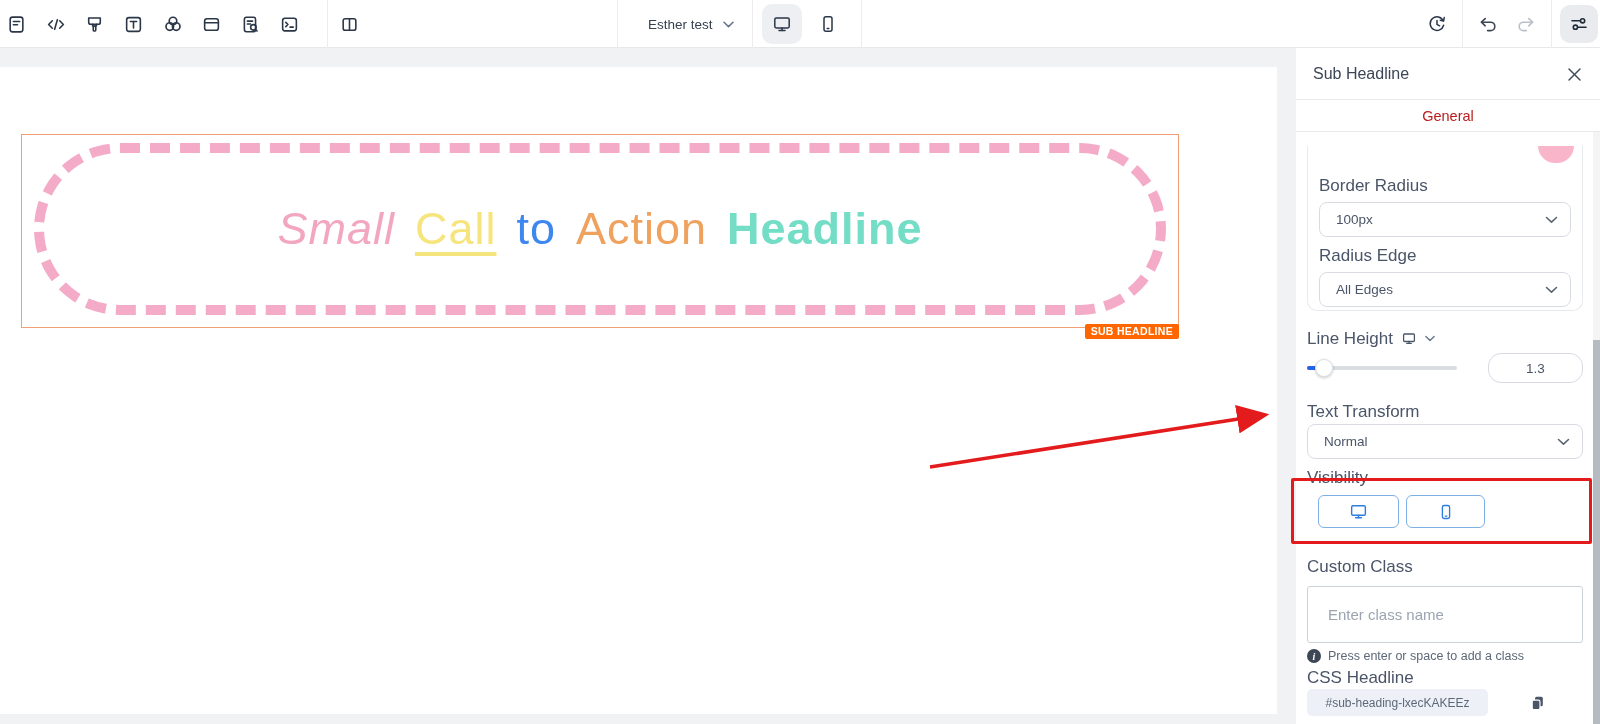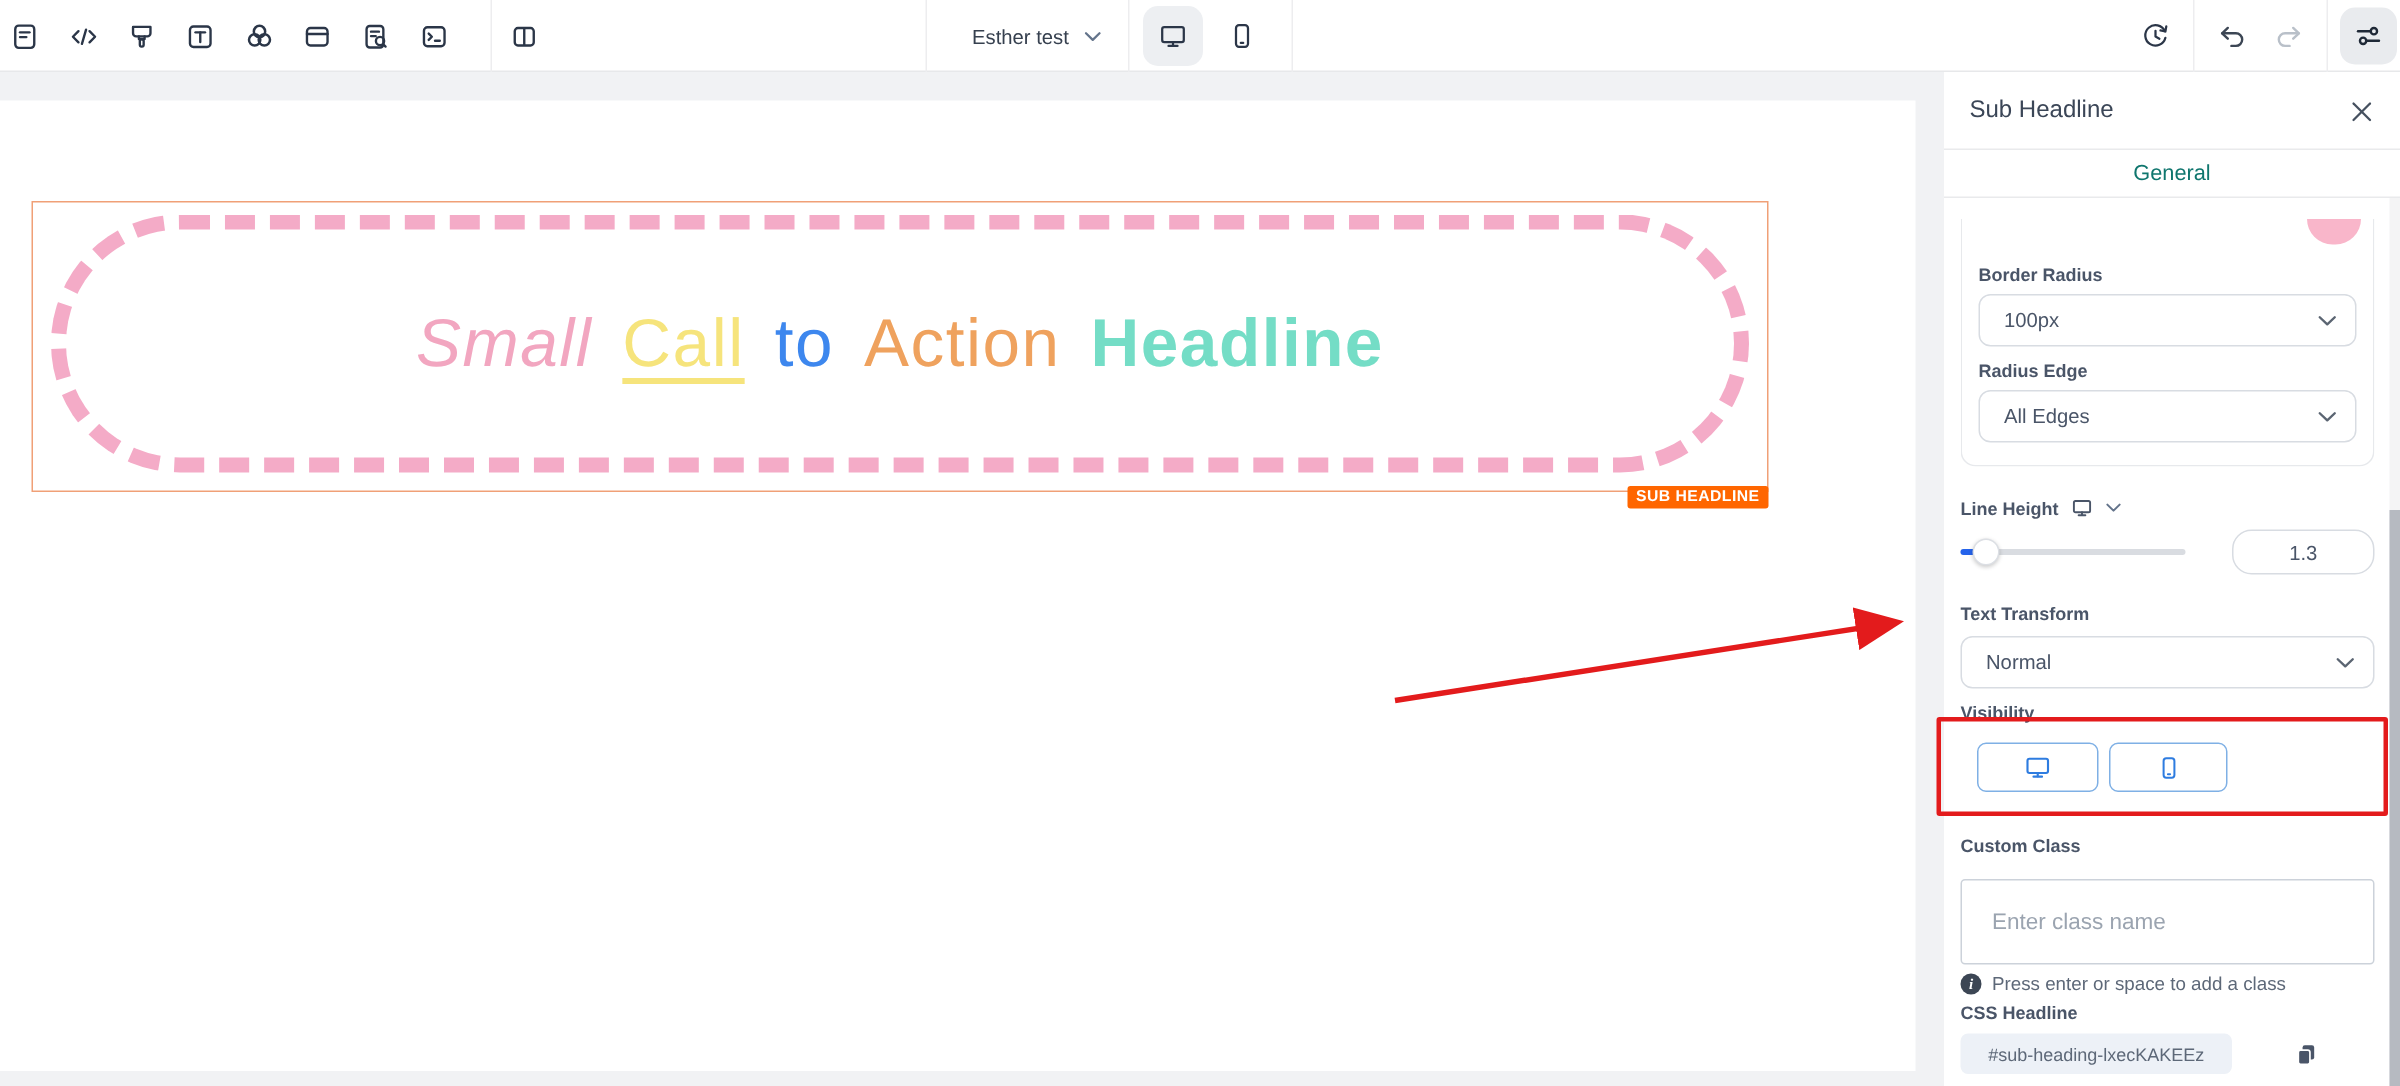--- a/index.html
+++ b/index.html
@@ -35,26 +35,26 @@
   .sel-badge { position:absolute; right:-1px; bottom:-12px; background:#ff6600; color:#fff; font-size:10.5px; font-weight:700; letter-spacing:.3px; padding:1px 6px 2px; border-radius:2px; }
 
   .annot-arrow { position:absolute; inset:0; width:100%; height:100%; pointer-events:none; z-index:70; }
 
   
   .panel { position:absolute; right:0; top:0; width:304px; height:676px; background:#fff; }
   .panel-header { position:relative; height:52px; display:flex; align-items:center; padding:0 17px; border-bottom:1px solid #e9eaec; }
   .panel-title { font-size:16px; color:#3b4657; }
   .close-btn { position:absolute; right:14px; top:14px; width:24px; height:24px; display:flex; align-items:center; justify-content:center; color:#45505f; background:none; border:none; cursor:pointer; }
   .tabs { display:flex; height:32px; border-bottom:1px solid #e9eaec; }
-  .tab { flex:1; display:flex; align-items:center; justify-content:center; font-size:14.5px; color:#0f766e; cursor:pointer; position:relative; }
+  .tab { flex:1; display:flex; align-items:center; justify-content:center; font-size:14.5px; color:#b91c1c; cursor:pointer; position:relative; }
   .tab.active { color:#2e7ce0; }
   .tab.active::after { content:""; position:absolute; left:0; right:0; bottom:-1px; height:3px; background:#2e7ce0; }
 
   .panel-content { position:relative; height:592px; padding:14px 17px 0 11px; }
-  .plabel { font-size:12px; font-weight:700; color:#4a5568; }
+  .plabel { font-size:17px; font-weight:400; color:#4a5568; }
   .select { position:relative; height:35px; border:1px solid #d8dce2; border-radius:8px; background:#fff; display:flex; align-items:center; padding:0 30px 0 16px; font-size:13.5px; color:#4a5568; cursor:pointer; }
   .select .chev { position:absolute; right:12px; top:50%; transform:translateY(-50%); color:#5b6572; }
 
   .card { position:relative; border:1px solid #e7e9ec; border-top:none; border-radius:0 0 10px 10px; height:165px; padding:30px 11px 0; overflow:hidden; }
   .swatch-half { position:absolute; left:230px; top:0; width:36px; height:17px; border-radius:0 0 19px 19px; background:#f9b6ca; }
   .card .plabel { margin-bottom:6px; }
   .card .select { margin-bottom:9px; }
 
   .lh-head { margin:20px 0 0 0; display:flex; align-items:center; gap:8px; height:15px; }
   .lh-row { margin-top:7px; display:flex; align-items:center; justify-content:space-between; height:30px; }

